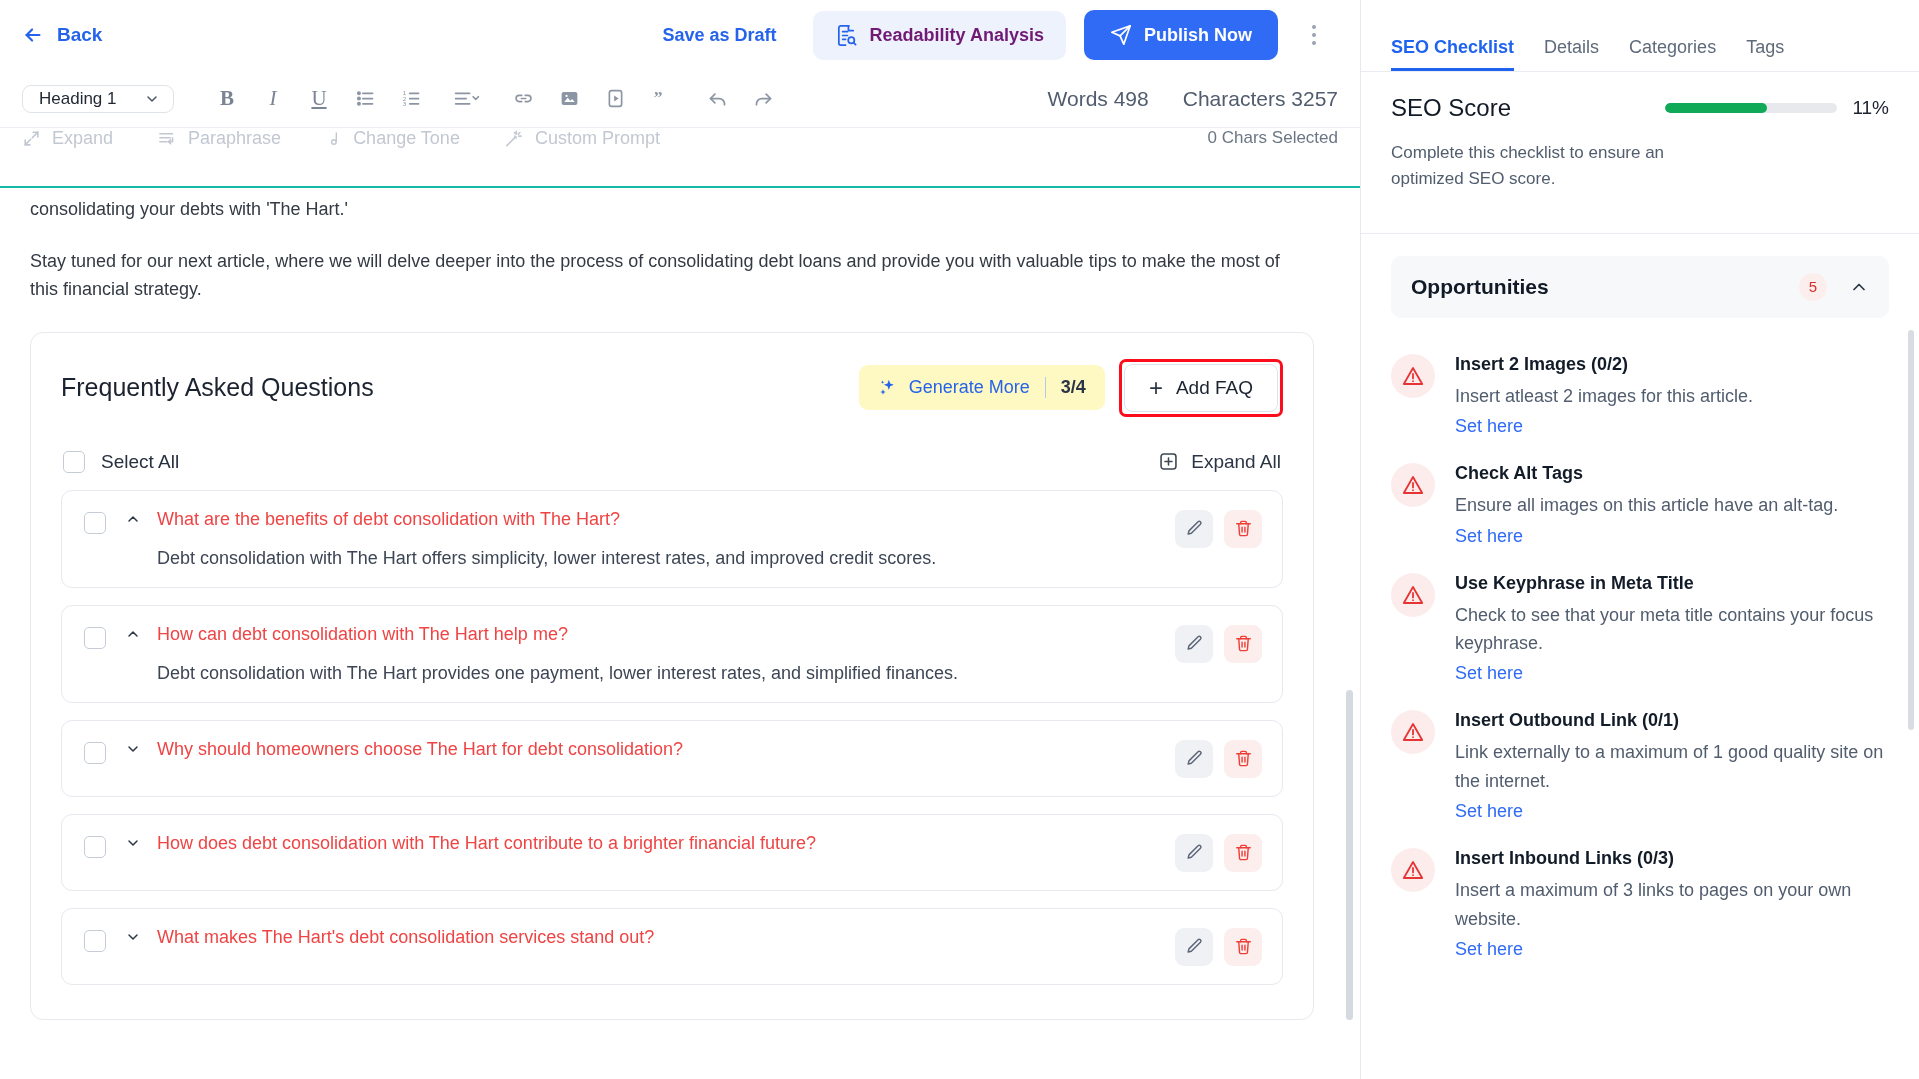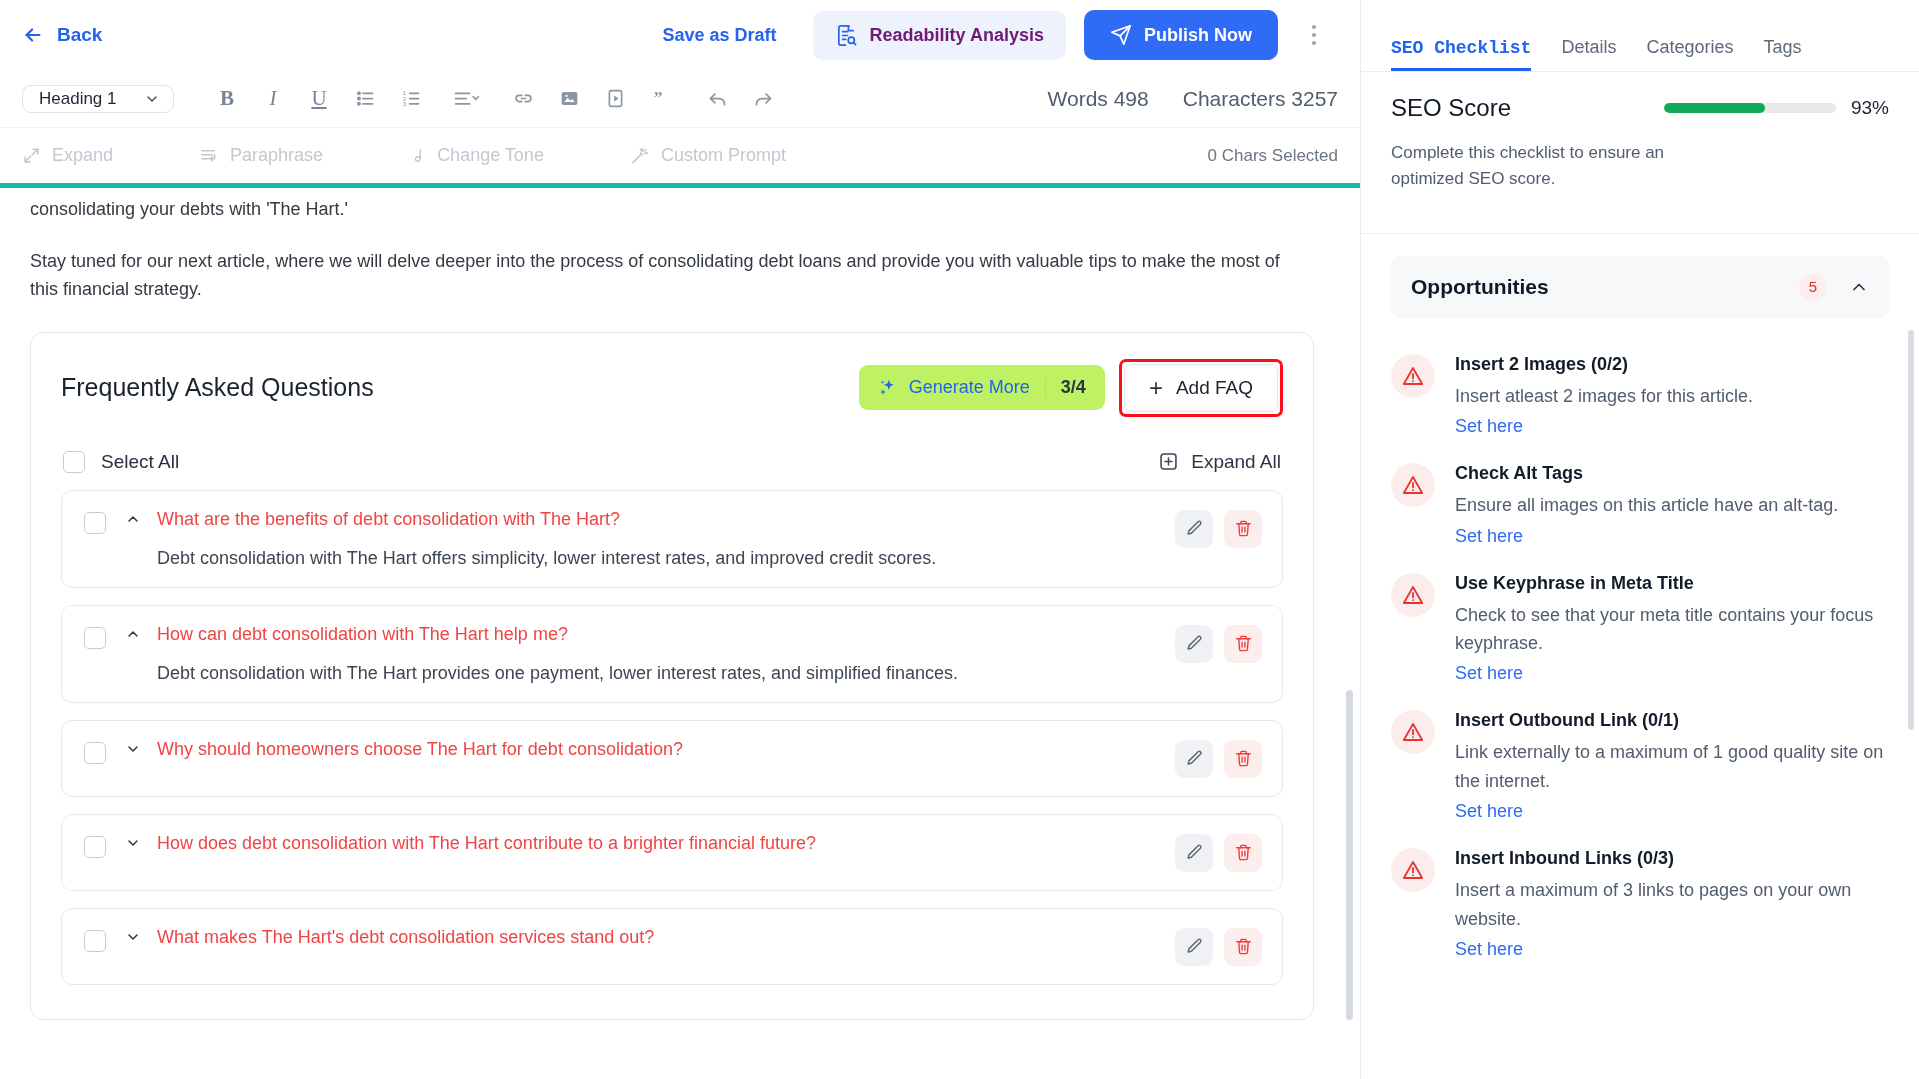--- a/index.html
+++ b/index.html
@@ -81,24 +81,23 @@
   .tb-btn.underline { font-size: 21px; color:#7b8494; text-decoration: underline; font-family:"Liberation Serif",serif;}
   .tb-sep { width: 10px; }
   .counts {
     margin-left: auto; display: flex; gap: 34px;
     font-size: 21px; color: #515d6e; white-space: nowrap;
   }
 
   
   .airow {
     height: 60px; flex: 0 0 60px;
-    display: flex; align-items: center;
-    padding: 0 22px; border-bottom: 5px solid #14b8a6;
+    display: flex; align-items: flex-start;
+    padding: 0 22px; border-bottom: 2px solid #14b8a6;
     background: #fff;
-    gap: 42px;
   }
   .ai-item {
     display: flex; align-items: center; gap: 11px;
     color: #c2c8d2; font-size: 18px; font-weight: 500;
     margin-right: 44px; cursor: pointer; white-space: nowrap;
   }
   .chars-selected { margin-left: auto; font-size: 17px; color: #6b7685; white-space: nowrap; }
 
   
   .doc {
@@ -115,21 +114,21 @@
   .faq-card {
     border: 1px solid #e6e9ee; border-radius: 13px;
     margin-top: 28px; padding: 26px 30px 34px 30px;
     background: #fff; max-width: 1290px;
   }
   .faq-head { display: flex; align-items: center; }
   .faq-title { font-size: 25px; color: #1b2330; font-weight: 400; }
   .faq-head-right { margin-left: auto; display: flex; align-items: center; gap: 14px; }
   .gen-more {
     display: flex; align-items: center; gap: 11px;
-    background: #bef264; border-radius: 9px; padding: 12px 19px;
+    background: #fef9c3; border-radius: 9px; padding: 12px 19px;
     font-size: 18px; color: #2563eb; font-weight: 500; cursor: pointer; white-space: nowrap;
   }
   .gen-divider { width: 1px; height: 21px; background: #b9c8e8; margin: 0 4px; }
   .gen-count { color: #2b3545; font-weight: 600; }
   .addfaq-wrap {
     border: 3px solid #fc0d1b; border-radius: 7px; padding: 2px;
   }
   .addfaq {
     display: flex; align-items: center; gap: 13px;
     border: 1px solid #dfe3ea; border-radius: 8px;
@@ -190,21 +189,20 @@
     padding: 22px 30px 0 30px; height: 72px;
     border-bottom: 1px solid #e9ecf1; flex: 0 0 72px;
   }
   .side-tab {
     font-size: 18px; color: #5f6a7a; padding-bottom: 13px;
     cursor: pointer; white-space: nowrap;
   }
   .side-tab.active {
     color: #1f63f0; font-weight: 600;
     box-shadow: inset 0 -3px 0 0 #1f63f0;
-    font-family: Liberation Mono, monospace;
   }
   .score-block { padding: 22px 30px 18px 30px; }
   .score-row { display: flex; align-items: center; }
   .score-title { font-size: 24px; color: #111a26; font-weight: 500; }
   .score-meter {
     margin-left: auto; display: flex; align-items: center; gap: 15px;
   }
   .bar-bg { width: 172px; height: 10px; border-radius: 6px; background: #e7e9ed; overflow:hidden; }
   .bar-fill { height: 10px; border-radius: 6px; background: #10a958; }
   .score-pct { font-size: 19px; color: #1b2330; white-space: nowrap; }
@@ -626,21 +624,21 @@
       <div class="side-tab">Tags</div>
     </div>
 
     <div class="score-block">
       <div class="score-row">
         <div class="score-title">SEO Score</div>
         <div class="score-meter">
           <div class="bar-bg">
             <div class="bar-fill" id="scoreFill" style="width: 59%; background: rgb(16, 169, 88);"></div>
           </div>
-          <div class="score-pct">93%</div>
+          <div class="score-pct">11%</div>
         </div>
       </div>
       <div class="score-desc">Complete this checklist to ensure an optimized SEO score.</div>
     </div>
 
     <div class="side-div"></div>
 
     <div class="opps-head">
       <div class="opps-title">Opportunities</div>
       <div class="opps-right">

